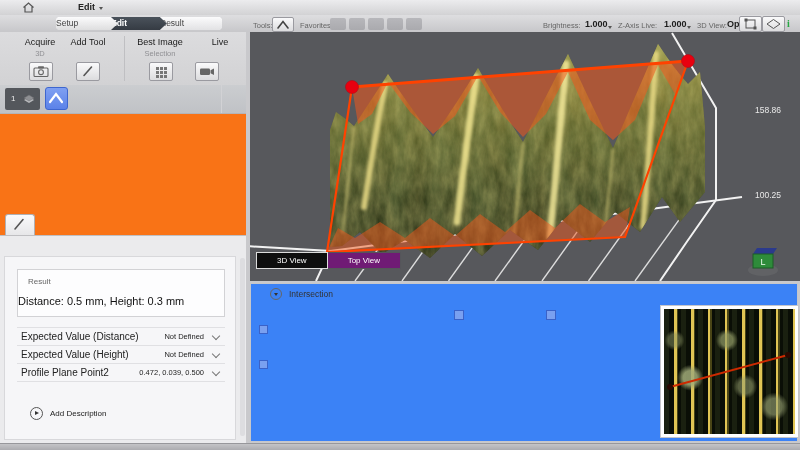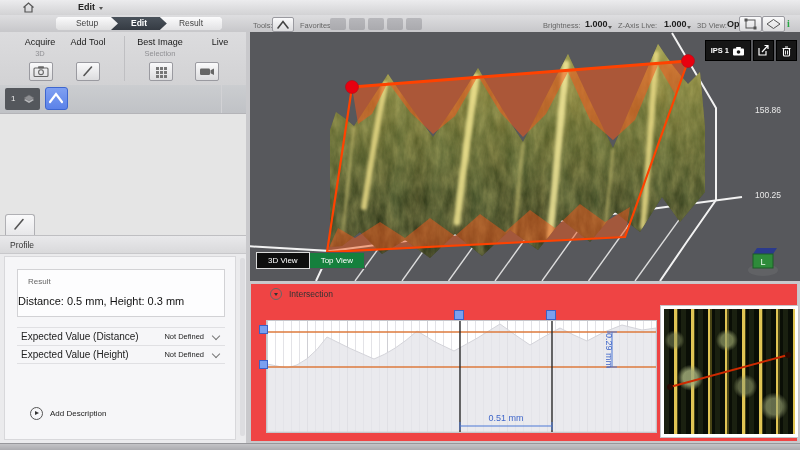--- a/index.html
+++ b/index.html
@@ -11,37 +11,37 @@
   #titlebar{left:0;top:0;width:800px;height:15px;
     background:linear-gradient(#ececee,#d2d2d4);border-bottom:1px solid #bcbcbf}
   #home-btn{left:22px;top:2px;width:13px;height:11px;cursor:pointer}
   #menu-edit{left:78px;top:2px;font-size:9px;font-weight:bold;color:#222;cursor:pointer}
   #menu-edit .tri{margin-left:4px;margin-bottom:0px}
   .tri{display:inline-block;width:0;height:0;border-left:2.5px solid transparent;
        border-right:2.5px solid transparent;border-top:3.5px solid #555}
   
   #toolbar{left:0;top:15px;width:800px;height:17px;
     background:linear-gradient(#dedee0,#c7c7ca);border-bottom:1px solid #aeaeb1}
-  .tab{position:absolute;top:2px;height:13px;line-height:13px;text-align:center;
+  .tab{position:absolute;top:2px;height:13px;line-height:13px;text-align:left;
        font-size:8.5px;color:#444;filter:drop-shadow(0 0 .5px #909094)}
   #tab-setup{left:56px;width:62px;background:linear-gradient(#fbfbfc,#dededf);
        clip-path:polygon(2px 0,calc(100% - 7px) 0,100% 50%,calc(100% - 7px) 100%,2px 100%,0 85%,0 15%)}
   #tab-edit{left:111px;width:56px;background:linear-gradient(#4a525b,#353b43);color:#fff;font-weight:bold;
        clip-path:polygon(0 0,calc(100% - 7px) 0,100% 50%,calc(100% - 7px) 100%,0 100%,7px 50%)}
   #tab-result{left:160px;width:62px;background:linear-gradient(#fbfbfc,#e2e2e4);
        clip-path:polygon(0 0,calc(100% - 2px) 0,100% 15%,100% 85%,calc(100% - 2px) 100%,0 100%,7px 50%)}
   .tb-label{position:absolute;top:6px;font-size:7.5px;color:#666}
   .tb-value{position:absolute;top:4px;font-size:9px;font-weight:bold;color:#1c1c1c}
   .tool-btn{position:absolute;border:1px solid #9a9aa0;border-radius:2px;
        background:linear-gradient(#fafafb,#dcdcde)}
   .fav-slot{position:absolute;top:3px;width:16px;height:12px;border-radius:2px;
        background:linear-gradient(#b7b7bb,#aaaaae)}
   #info-i{left:787px;top:3px;font-size:10px;font-weight:bold;color:#27a844;font-family:"Liberation Serif",serif}
   
-  #left-panel{left:0;top:32px;width:246px;height:411px;background:#e5e5e5}
+  #left-panel{left:0;top:32px;width:246px;height:411px;background:#f97316}
   #tool-header{left:0;top:0;width:246px;height:53px;
      background:linear-gradient(#dcdcde,#d2d2d4);border-bottom:1px solid #c0c0c3}
   .grp-title{position:absolute;top:5px;font-size:9px;color:#1a1a1a;text-align:center}
   .grp-sub{position:absolute;top:17px;font-size:7.5px;color:#909094;text-align:center}
   .hdr-sep{position:absolute;top:4px;width:1px;height:45px;background:#bfbfc2}
   #dataset-row{left:0;top:53px;width:246px;height:28px;
      background:linear-gradient(#cbcdd0,#c0c2c6);border-bottom:1px solid #b4b4b8}
   #dataset-tile{left:5px;top:3px;width:35px;height:22px;background:#54575c;border-radius:2px;color:#eee}
   #profile-tool-tile{left:45px;top:2px;width:23px;height:23px;background:linear-gradient(#7fa0f2,#5b82e8);
      border:1.5px solid #3e66cf;border-radius:3px;box-sizing:border-box;cursor:pointer}
@@ -72,25 +72,25 @@
   #add-desc span{font-size:8px;color:#222;margin-left:7px}
   
   #viewport{left:250px;top:32px;width:550px;height:249px;background:#57585c}
   #scene{left:0;top:0;width:550px;height:249px}
   #ips-bar{right:3px;top:8px;height:21px;display:flex}
   .dark-btn{background:#161616;border:1px solid #000;color:#fff;height:21px;box-sizing:border-box;
       display:flex;align-items:center;justify-content:center;margin-left:2px;cursor:pointer}
   #ips-btn{padding:0 5px;font-size:7.5px;font-weight:bold}
   .zlabel{position:absolute;left:505px;font-size:8.5px;color:#e9e9e9}
   #view-btns{left:6px;top:220px;display:flex}
-  .view-btn{font-size:8px;color:#fff;padding:3px 11px;cursor:pointer}
+  .view-btn{font-size:8px;color:#fff;padding:3px 20px;cursor:pointer}
   #btn-3dview{background:#0e0e0e;border:1px solid #dcdcdc}
-  #btn-topview{background:#15803d;border:1px solid #55555a;border-left:none}
-  
-  #ix-panel{left:250px;top:283px;width:548px;height:159px;background:#ef4444;
+  #btn-topview{background:#701a75;border:1px solid #55555a;border-left:none}
+  
+  #ix-panel{left:250px;top:283px;width:548px;height:159px;background:#3b82f6;
       border:1px solid #c7c7ca;box-sizing:border-box}
   #ix-header{left:12px;top:4px;display:flex;align-items:center}
   .circle-toggle{width:10px;height:10px;border:1px solid #666;border-radius:50%;position:relative;cursor:pointer}
   .circle-toggle::after{content:"";position:absolute;left:2.5px;top:3.5px;width:0;height:0;
       border-left:2.5px solid transparent;border-right:2.5px solid transparent;border-top:3.5px solid #333}
   #ix-header span{font-size:8.5px;color:#333;margin-left:7px}
   #chart{left:15px;top:36px;width:389px;height:111px;background:#fff;border:1px solid #c6c6ca;
       background-image:
         repeating-linear-gradient(90deg,#cfcfd4 0 1px,transparent 1px 40px),
         repeating-linear-gradient(90deg,#e3e3e7 0 1px,transparent 1px 8px)}
@@ -234,39 +234,42 @@
     <div class="abs" style="left:221px;top:0;width:1px;height:28px;background:#d2d2d5"></div>
   </div>
 
   <div id="pencil-tab" class="abs">
     <svg width="26" height="19" viewBox="0 0 26 19">
       <path d="M9,14 L17,4.5" stroke="#555" stroke-width="1.6" stroke-linecap="round"></path>
     </svg>
   </div>
 
   <div id="profile-panel" class="abs">
-    <div id="profile-header" class="abs">
-      <span>Profile</span>
-    </div>
     <div id="profile-body" class="abs">
       <div id="result-box" class="abs">
         <div id="result-label">Result</div>
         <div id="result-value">Distance: 0.5 mm, Height: 0.3 mm</div>
       </div>
       <div id="prop-rows" class="abs">
         <div class="prop-row">
           <span class="prop-label">Expected Value (Distance)</span>
           <span class="prop-spacer"></span>
           <span class="prop-value">Not Defined</span>
           <span class="chev"></span>
         </div>
         <div class="prop-row">
           <span class="prop-label">Expected Value (Height)</span>
           <span class="prop-spacer"></span>
           <span class="prop-value">Not Defined</span>
+          <span class="chev"></span>
+        </div>
+        <div class="prop-row">
+          <span class="prop-label">Profile Plane Point2</span>
+          <span class="prop-spacer"></span>
+          <span class="prop-value">0.472, 0.039, 0.500</span>
           <span class="chev"></span>
         </div>
       </div>
       <div id="add-desc" class="abs">
         <span class="circle-play"></span>
         <span>Add Description</span>
       </div>
     </div>
     <div id="profile-scroll" class="abs"></div>
   </div>
@@ -343,78 +346,34 @@
     <circle cx="438" cy="29" r="6.5" fill="#e8000f" stroke="#b50010" stroke-width="0.5"></circle>
 
     <g>
       <ellipse cx="513" cy="238" rx="15" ry="6" fill="#6a6b6e" opacity=".55"></ellipse>
       <polygon points="503,222 507,216 527,216 523,222" fill="#2b3a8c" stroke="#1c2althoughto66" stroke-width="0"></polygon>
       <rect x="503" y="222" width="20" height="14" fill="#2e8b3a" stroke="#1d5c26" stroke-width="1"></rect>
       <text x="513" y="233" text-anchor="middle" font-size="9" fill="#eafaea">L</text>
     </g>
   </svg>
 
-  <div id="ips-bar" class="abs">
-    <div class="dark-btn" id="ips-btn">
-      <span>IPS 1</span>
-      <svg width="13" height="10" viewBox="0 0 13 10" style="margin-left:3px">
-        <rect x="1" y="2.5" width="11" height="7" rx="1" fill="#fff"></rect>
-        <rect x="4" y="1" width="5" height="2" rx="0.8" fill="#fff"></rect>
-        <circle cx="6.5" cy="6" r="1.8" fill="#161616"></circle>
-      </svg>
-    </div>
-    <div class="dark-btn" style="width:21px">
-      <svg width="13" height="13" viewBox="0 0 13 13">
-        <path d="M2,4 L2,11 L9,11 L9,7" fill="none" stroke="#fff" stroke-width="1.2"></path>
-        <path d="M5,8 L11,1.5 M7.5,1.5 L11,1.5 L11,5" fill="none" stroke="#fff" stroke-width="1.2"></path>
-      </svg>
-    </div>
-    <div class="dark-btn" style="width:21px">
-      <svg width="11" height="12" viewBox="0 0 11 12">
-        <rect x="2.5" y="3.5" width="6" height="7.5" rx="1" fill="none" stroke="#fff" stroke-width="1.1"></rect>
-        <path d="M1.5,3.5 L9.5,3.5 M4,2 L7,2" stroke="#fff" stroke-width="1.1"></path>
-        <path d="M4.5,5.5 L4.5,9.5 M6.5,5.5 L6.5,9.5" stroke="#fff" stroke-width="0.9"></path>
-      </svg>
-    </div>
-  </div>
   <div class="zlabel" style="top:73px">158.86</div>
   <div class="zlabel" style="top:158px">100.25</div>
   <div id="view-btns" class="abs">
     <div id="btn-3dview" class="view-btn">3D View</div>
     <div id="btn-topview" class="view-btn">Top View</div>
   </div>
 </div>
 
 <div id="ix-panel" class="abs">
   <div id="ix-header" class="abs">
     <span class="circle-toggle"></span>
     <span>Intersection</span>
   </div>
 
-  <div id="chart" class="abs">
-    <svg viewBox="0 0 389 111" width="389" height="111">
-      <path d="M0,43 L20,47 Q40,44 60,16 Q83,28 107,38 Q128,30 150,10 Q168,22 187,30 Q210,18 233,3 Q248,14 263,24 Q278,15 293,7 Q306,14 320,20 Q337,10 355,4 L375,9 L389,7 L389,111 L0,111 Z" fill="#e4e4e9" fill-opacity=".78" stroke="#d4d4da" stroke-width="1"></path>
-      <line x1="0" y1="11" x2="389" y2="11" stroke="#dd7a3c" stroke-width="1.4"></line>
-      <line x1="0" y1="46" x2="389" y2="46" stroke="#dd7a3c" stroke-width="1.4"></line>
-      <line x1="193" y1="0" x2="193" y2="111" stroke="#2a2a2a" stroke-width="1.4"></line>
-      <line x1="285" y1="0" x2="285" y2="111" stroke="#2a2a2a" stroke-width="1.4"></line>
-      <g stroke="#4d79d6" stroke-width="1">
-        <line x1="193" y1="105" x2="285" y2="105"></line>
-        <line x1="193" y1="101" x2="193" y2="109"></line>
-          <line x1="285" y1="101" x2="285" y2="109"></line>
-      </g>
-      <text x="239" y="100" text-anchor="middle" font-size="9" fill="#3f66c9">0.51 mm</text>
-      <g stroke="#4d79d6" stroke-width="1">
-        <line x1="345" y1="11" x2="345" y2="46"></line>
-        <line x1="340" y1="11" x2="350" y2="11"></line>
-          <line x1="340" y1="46" x2="350" y2="46"></line>
-      </g>
-      <text transform="translate(339,12) rotate(90)" font-size="9" fill="#3f66c9">0.29 mm</text>
-    </svg>
-  </div>
 
   <div class="handle" style="left:8px;top:41px;width:9px;height:9px"></div>
   <div class="handle" style="left:8px;top:76px;width:9px;height:9px"></div>
   <div class="handle" style="left:203px;top:26px;width:10px;height:10px"></div>
   <div class="handle" style="left:295px;top:26px;width:10px;height:10px"></div>
 
   <div id="cam-frame" class="abs">
     <div id="cam-img">
       <svg width="131" height="125" viewBox="0 0 131 125" style="position:absolute;left:0;top:0">
         <line x1="6" y1="78" x2="124" y2="46" stroke="#cc2a00" stroke-width="2"></line>

